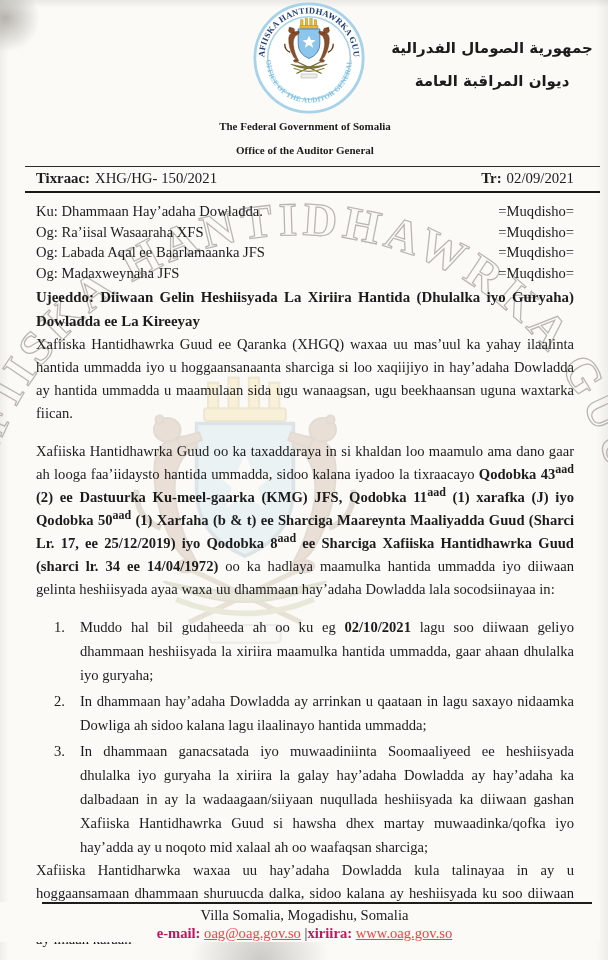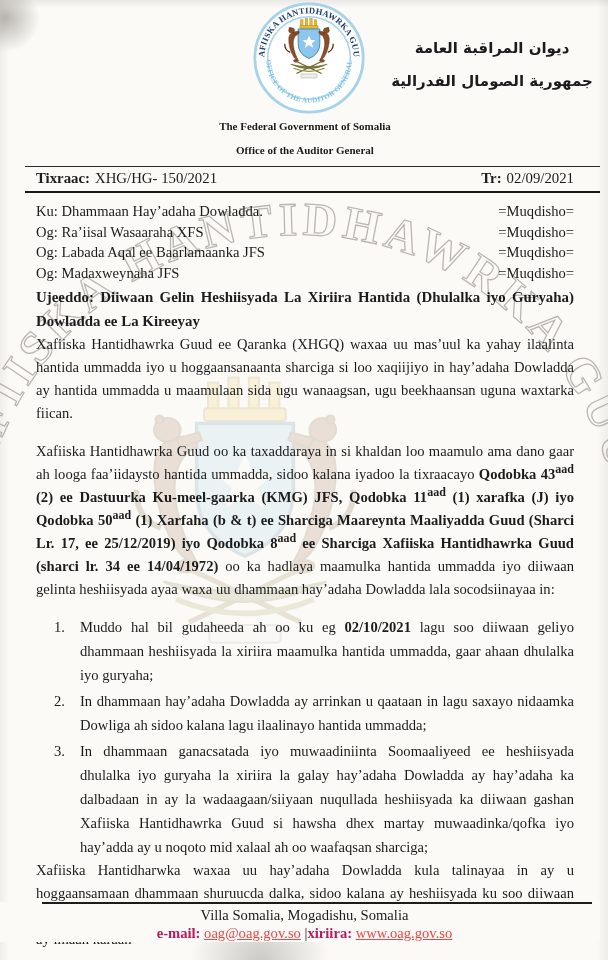--- a/index.html
+++ b/index.html
@@ -129,22 +129,22 @@
             <textPath href="#seal-arc-top" startOffset="50%" text-anchor="middle">XAFIISKA HANTIDHAWRKA GUUD</textPath>
           </text>
           <text font-size="7.6" font-weight="bold" fill="#7fc2e2" letter-spacing="0.2" font-family="Liberation Serif, DejaVu Serif, serif">
             <textPath href="#seal-arc-bottom" startOffset="50%" text-anchor="middle">OFFICE OF THE AUDITOR GENERAL</textPath>
           </text>
           <use href="#emblem" transform="translate(24,18) scale(0.6)"></use>
         </svg>
       </div>
 
       <div class="org-arabic">
+        <div>جمهورية الصومال الفدرالية</div>
         <div>ديوان المراقبة العامة</div>
-        <div>جمهورية الصومال الفدرالية</div>
       </div>
     </div>
 
     <div class="title-en">The Federal Government of Somalia</div>
     <div class="title-en">Office of the Auditor General</div>
 
     <hr class="rule-thin">
 
     <div class="ref-row">
       <div>

